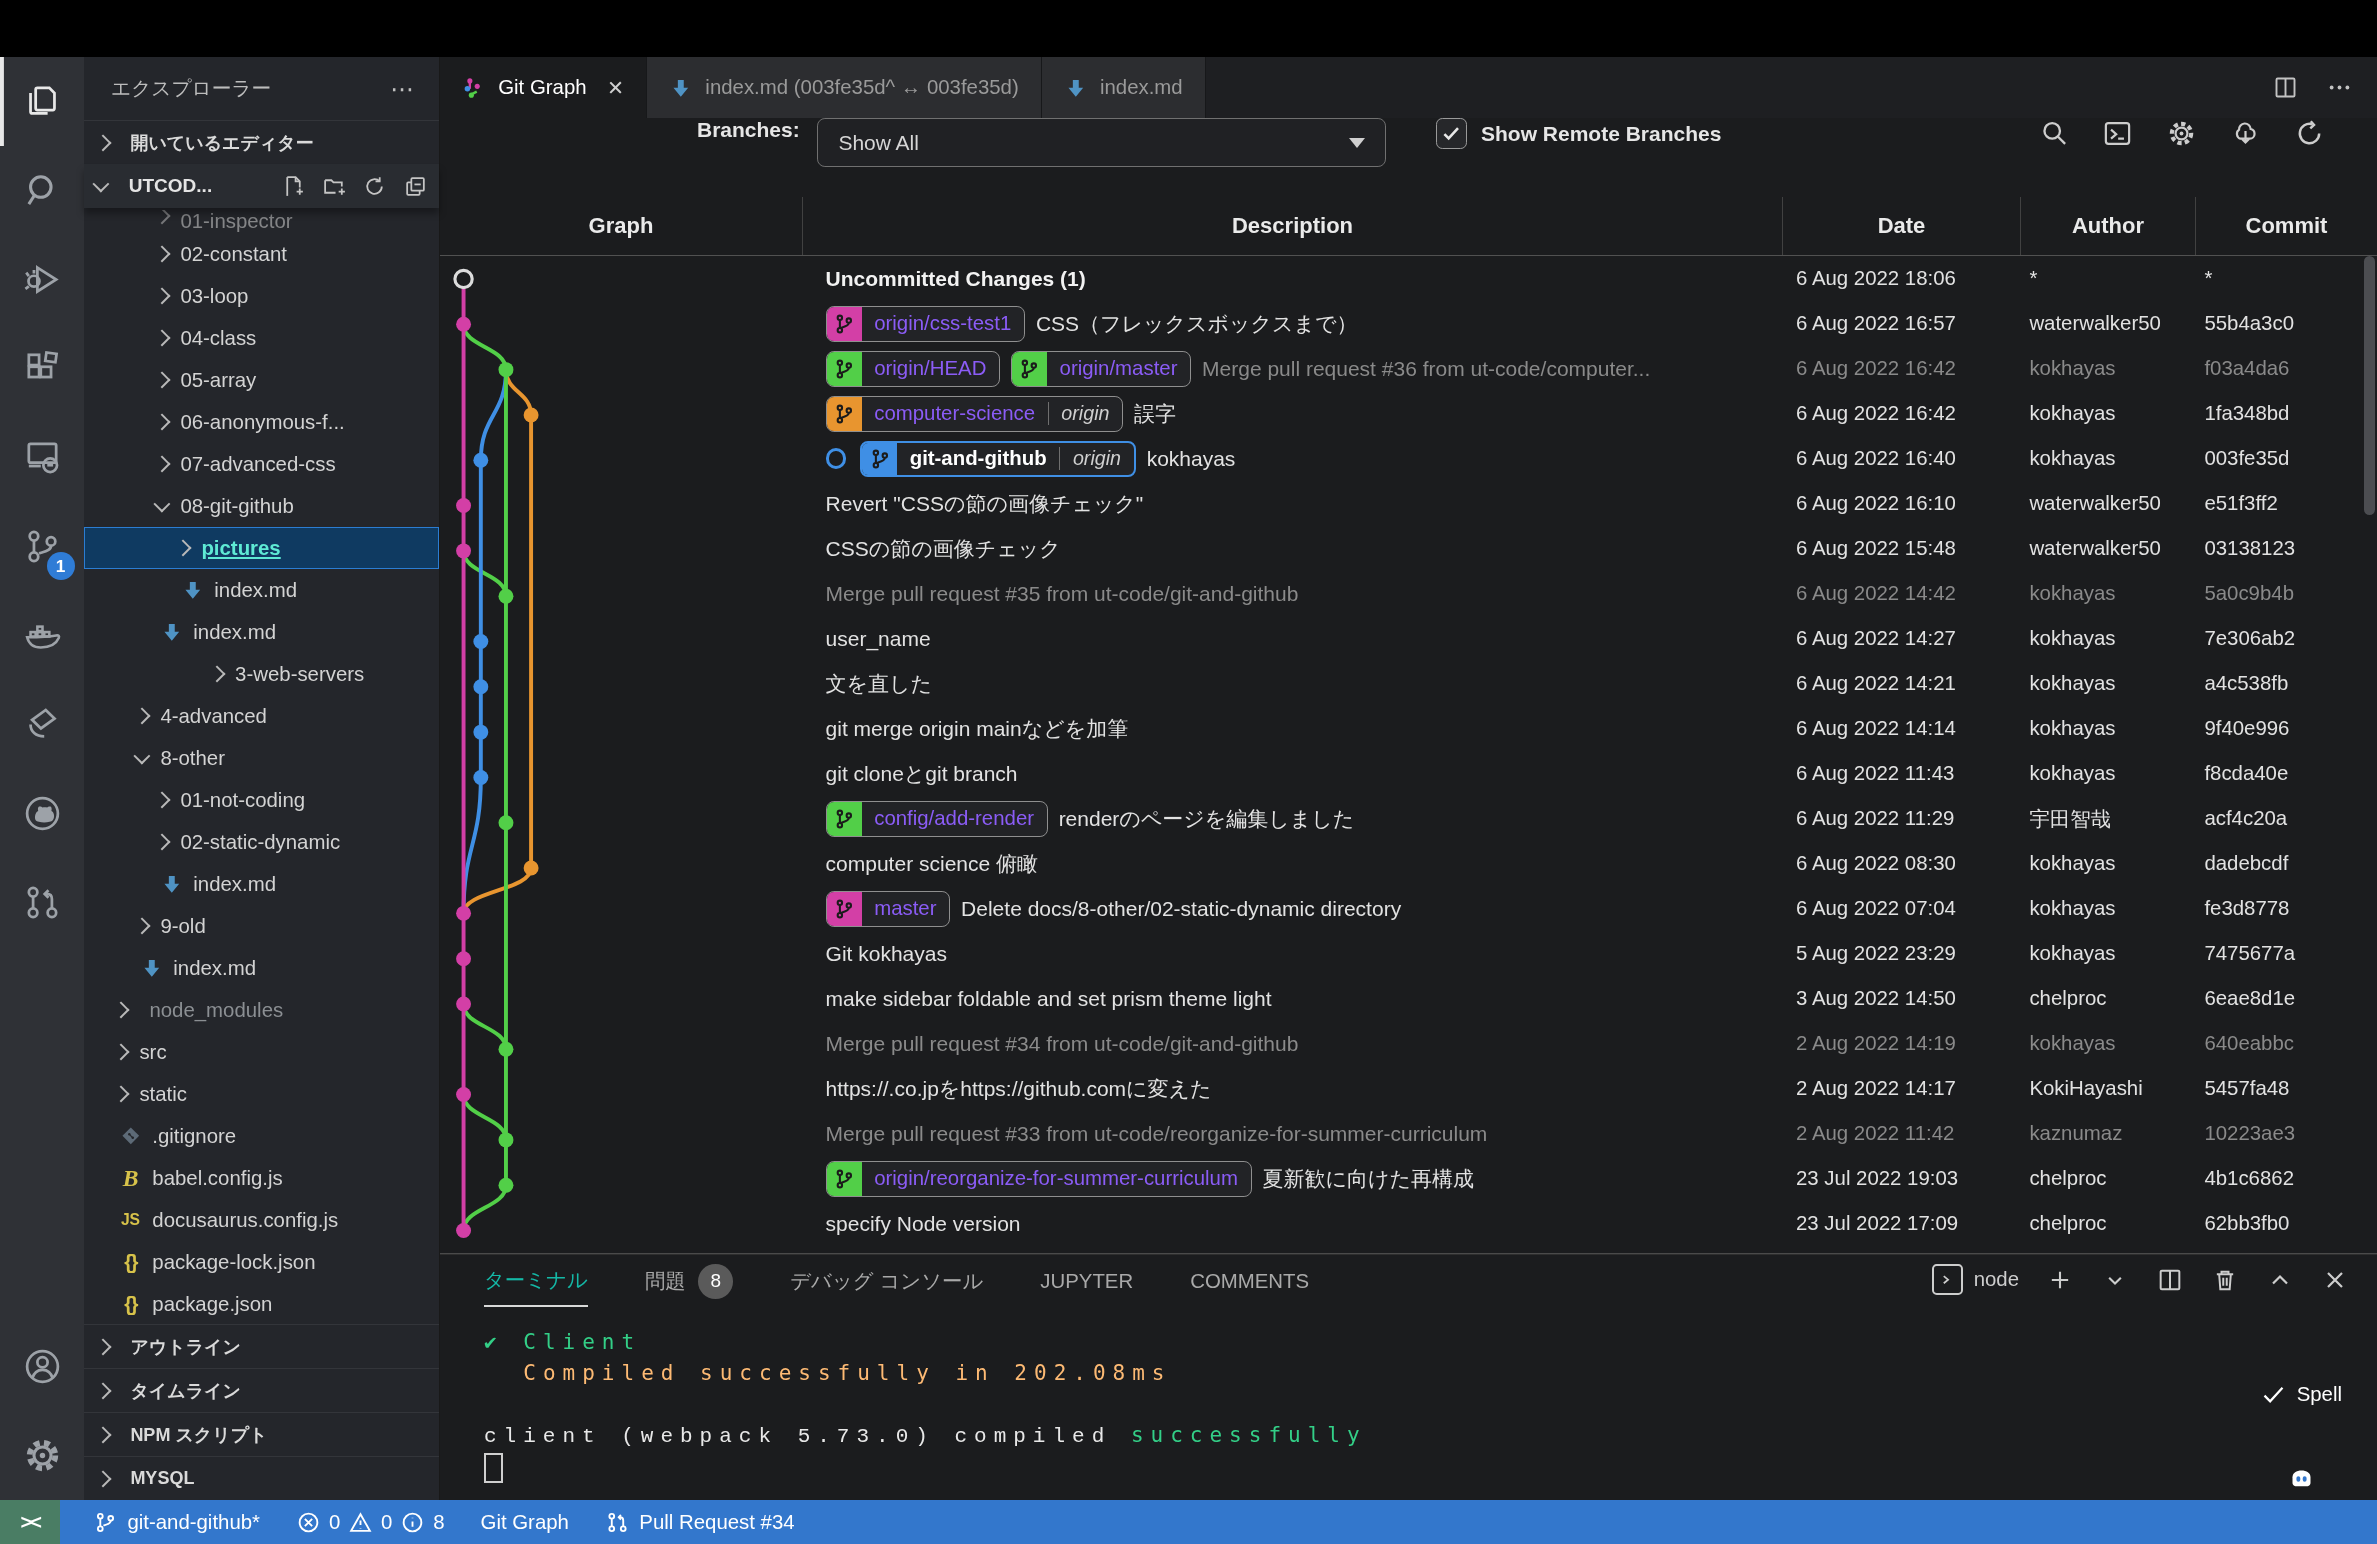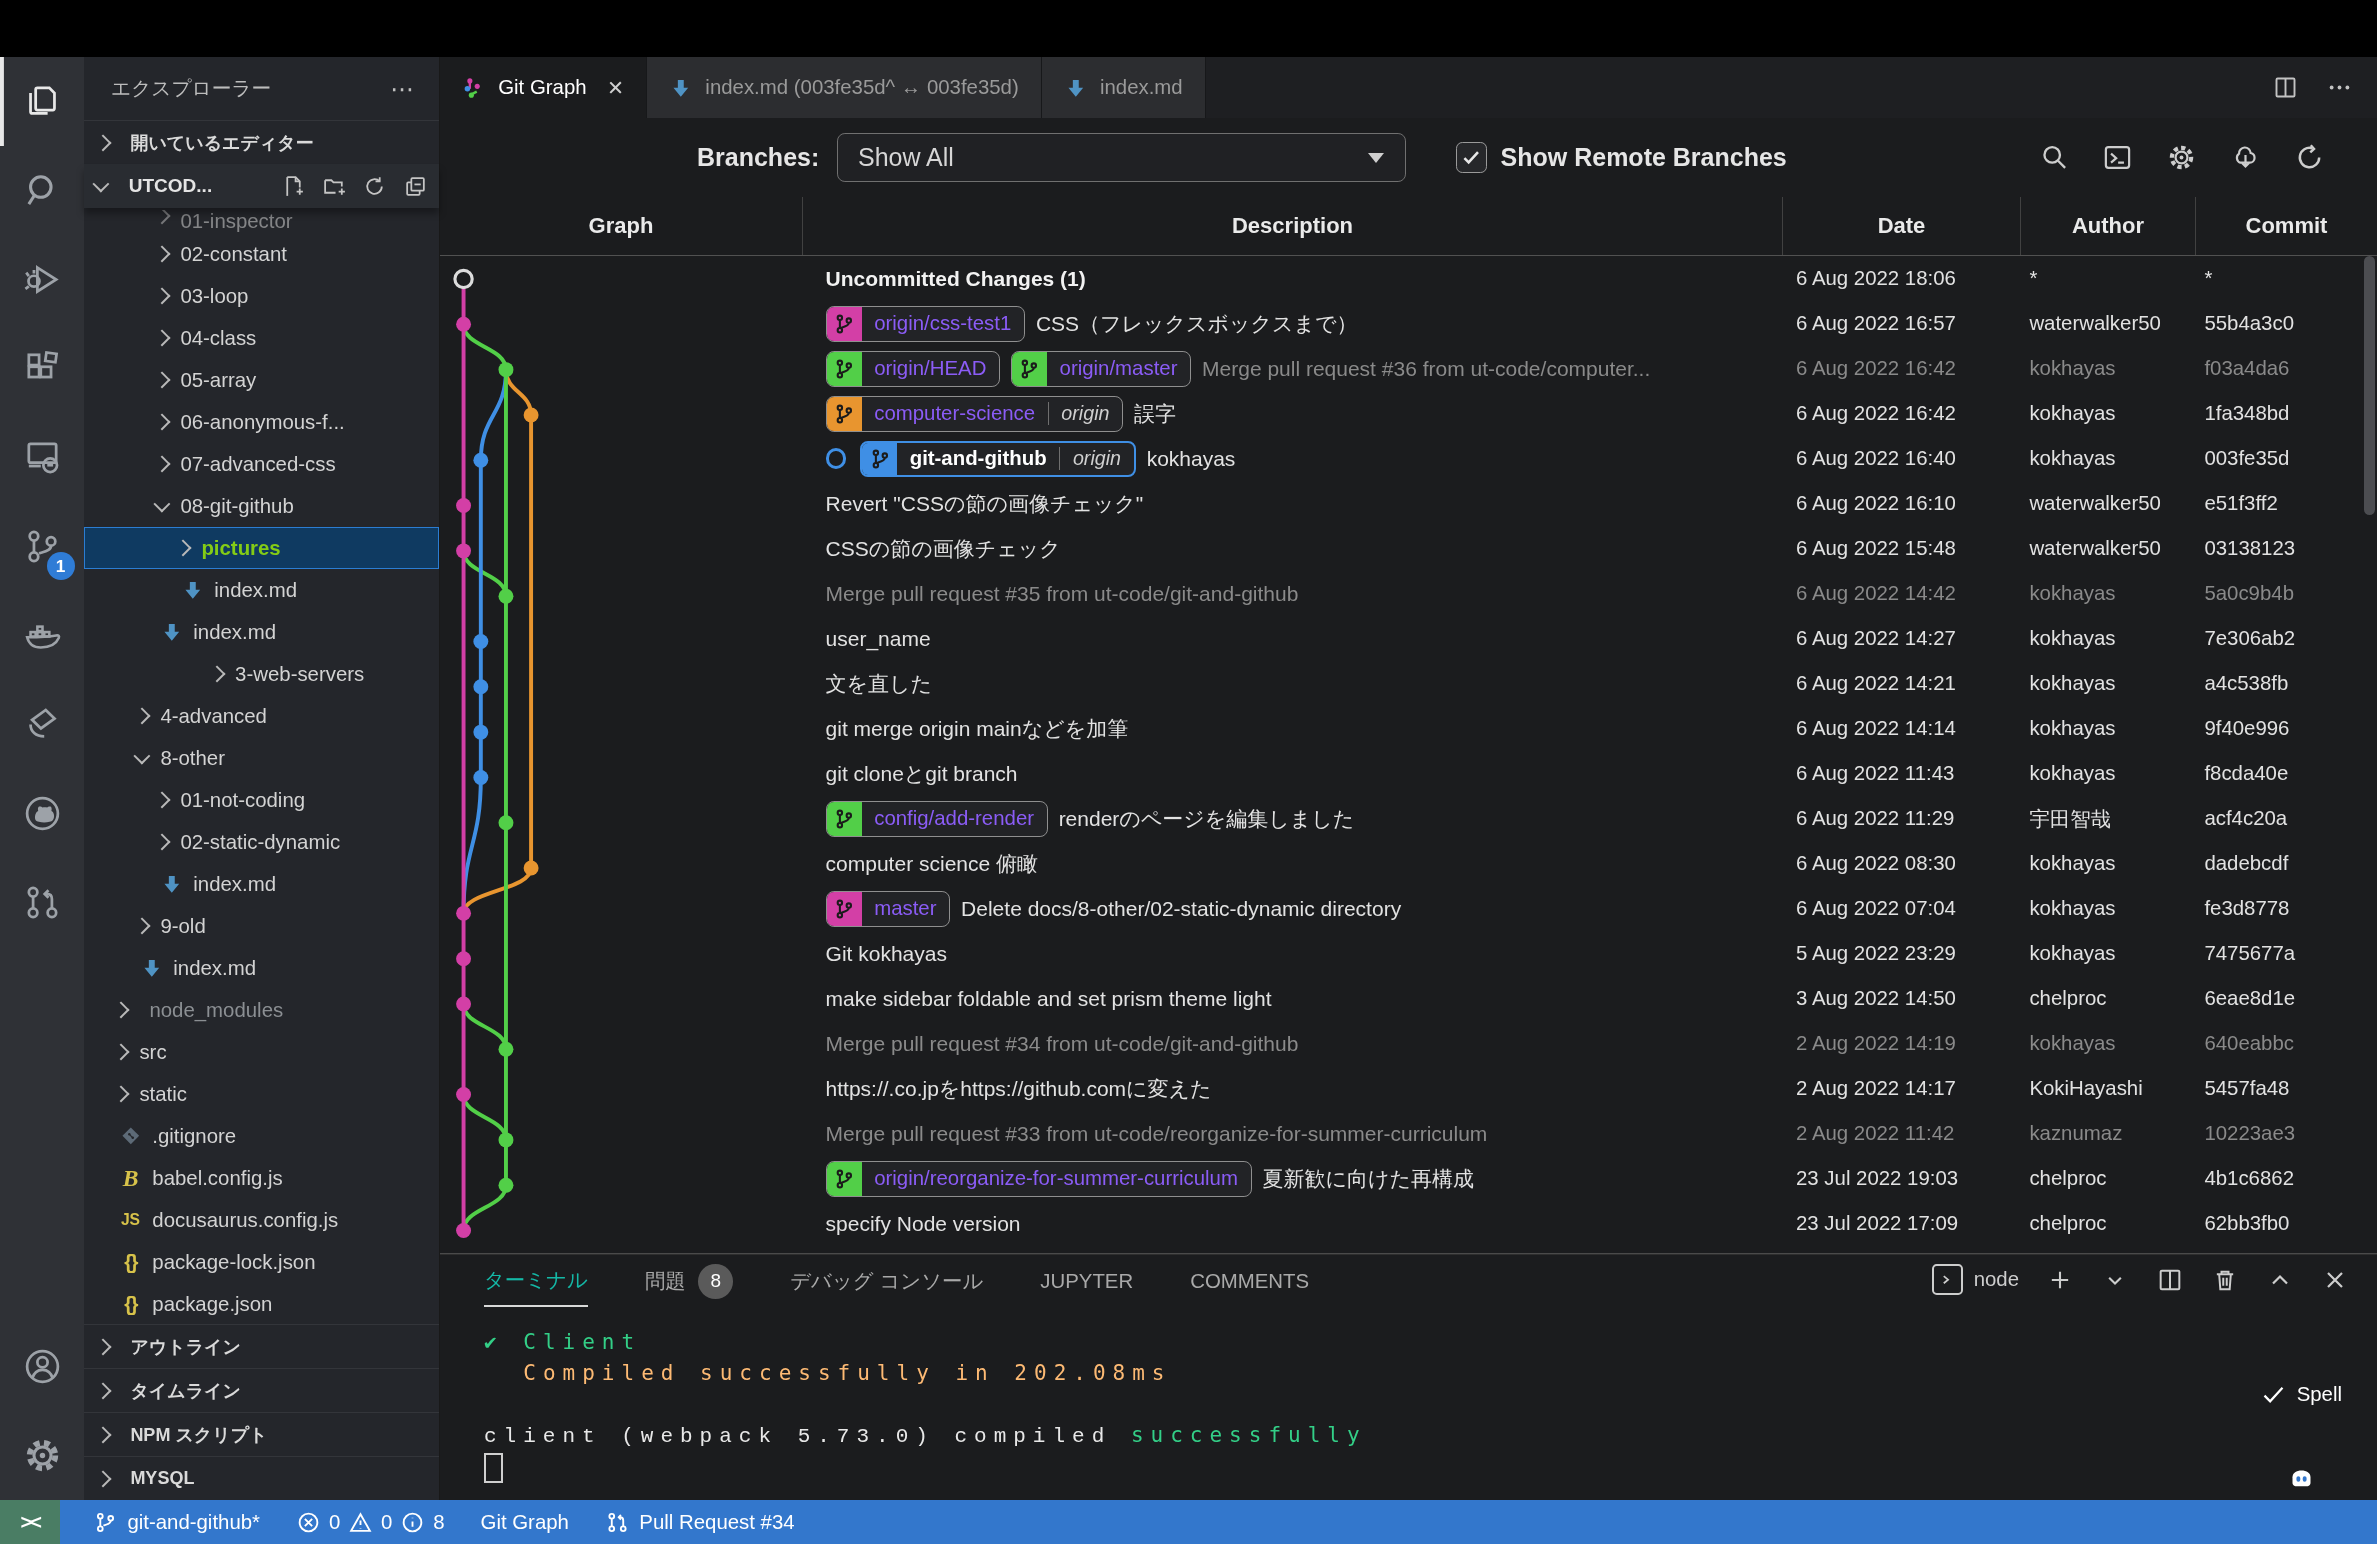--- a/index.html
+++ b/index.html
@@ -22,21 +22,21 @@
   .sb-title { height:63px; display:flex; align-items:center; justify-content:space-between; padding:0 23.6px 0 27px; color:#bcbcbc; font-size:19.7px; }
   .sb-ellipsis { font-size:23.6px; color:#c0c0c0; letter-spacing:1.6px; }
   .sb-section { height:44px; display:flex; align-items:center; gap:9.4px; padding:0 12.6px; font-weight:bold; font-size:18px; color:#dadada; border-top:0.8px solid #33353a; }
   .utcod-row { height:44px; display:flex; align-items:center; gap:9.4px; padding:0 11px; font-weight:bold; font-size:19px; color:#e4e4e4;
     background:#292c31; box-shadow:0 6.3px 7px rgba(0,0,0,.35); position:relative; z-index:2; }
   .utcod-actions { margin-left:auto; display:flex; gap:15.7px; color:#c5c5c5; }
   .utcod-actions svg { width:25px; height:25px; }
   .tree { flex:1; overflow:hidden; position:relative; padding-top:1.6px; }
   .trow { height:42px; display:flex; align-items:center; font-size:20.4px; color:#d3d3d3; cursor:pointer; }
   .trow.partial { height:23.6px; overflow:hidden; opacity:.55; align-items:flex-start; }
-  .trow.sel { background:#0f3a61; outline:1.6px solid #2b7dd2; outline-offset:-1.6px; color:#84cc16; font-weight:600; }
+  .trow.sel { background:#0f3a61; outline:1.6px solid #2b7dd2; outline-offset:-1.6px; color:#5eead4; font-weight:600;text-decoration:underline; }
   .trow.dim { color:#8b8f93; }
   .chev { width:11.8px; height:11.8px; border-right:2px solid #b9b9b9; border-bottom:2px solid #b9b9b9; display:inline-block; flex:none;
     transform:rotate(-45deg); margin:0 12.6px 0 0; }
   .chev.down { transform:rotate(45deg); margin-top:-4.7px; }
   .ficon { width:31px; flex:none; display:inline-flex; align-items:center; justify-content:center; margin-right:6.3px; font-weight:bold; }
   .ficon svg { width:23.6px; height:23.6px; }
   .ficon.json { color:#d7c24a; font-size:20.4px; letter-spacing:-1.6px; }
   .ficon.js { color:#d7c24a; font-size:15.7px; font-style:normal; }
   .ficon.babel { color:#d7c24a; font-size:23.6px; font-style:italic; font-family:"Liberation Serif",serif; }
   .ficon.info { color:#58a6d6; }
@@ -48,21 +48,21 @@
   .editor { flex:1; min-width:0; display:flex; flex-direction:column; background:#1b1c1e; }
   .tabbar { height:61px; background:#1e1f22; display:flex; position:relative; flex:none; }
   .tab { display:flex; align-items:center; gap:12.6px; padding:0 22px; font-size:20.4px; border-right:0.8px solid #17181a; }
   .tab.active { background:#1b1c1e; color:#fff; }
   .tab.inactive { background:#2c2d30; color:#9a9a9a; }
   .tab .closex { margin-left:7.9px; color:#cfcfcf; font-size:20.4px; }
   .tab-actions { position:absolute; right:23.6px; top:0; height:61px; display:flex; align-items:center; gap:27px; color:#c3c3c3; }
   .tab-actions svg { width:27px; height:27px; }
   .md-arrow { width:23.6px; height:23.6px; }
 
-  .ggtoolbar { height:79px; display:flex; align-items:center; font-size:25px; color:#e6e6e6; flex:none; position:relative; }
+  .ggtoolbar { height:79px; display:flex; align-items:flex-start; font-size:21px; color:#e6e6e6; flex:none; position:relative; }
   .gg-branches-label { margin-left:257px; font-weight:bold; }
   .dropdown { width:569px; height:49px; margin-left:17.3px; border:1.6px solid #707070; border-radius:7.9px; background:#202124;
     display:flex; align-items:center; justify-content:space-between; padding:0 20.4px; color:#d6d6d6; cursor:pointer; }
   .caret-down { width:0; height:0; border-left:8.6px solid transparent; border-right:8.6px solid transparent; border-top:10.2px solid #cfcfcf; }
   .gg-check { margin-left:50px; display:flex; align-items:center; gap:14px; cursor:pointer; }
   .checkbox { width:31px; height:31px; border:1.6px solid #9a9a9a; border-radius:6.3px; background:#26272a; display:flex; align-items:center; justify-content:center; }
   .checkbox svg { width:20.4px; height:20.4px; }
   .gg-check-label { font-weight:bold; }
   .gg-actions { position:absolute; right:52px; display:flex; gap:33px; color:#cdcdcd; }
   .gg-actions svg { width:31px; height:31px; }

